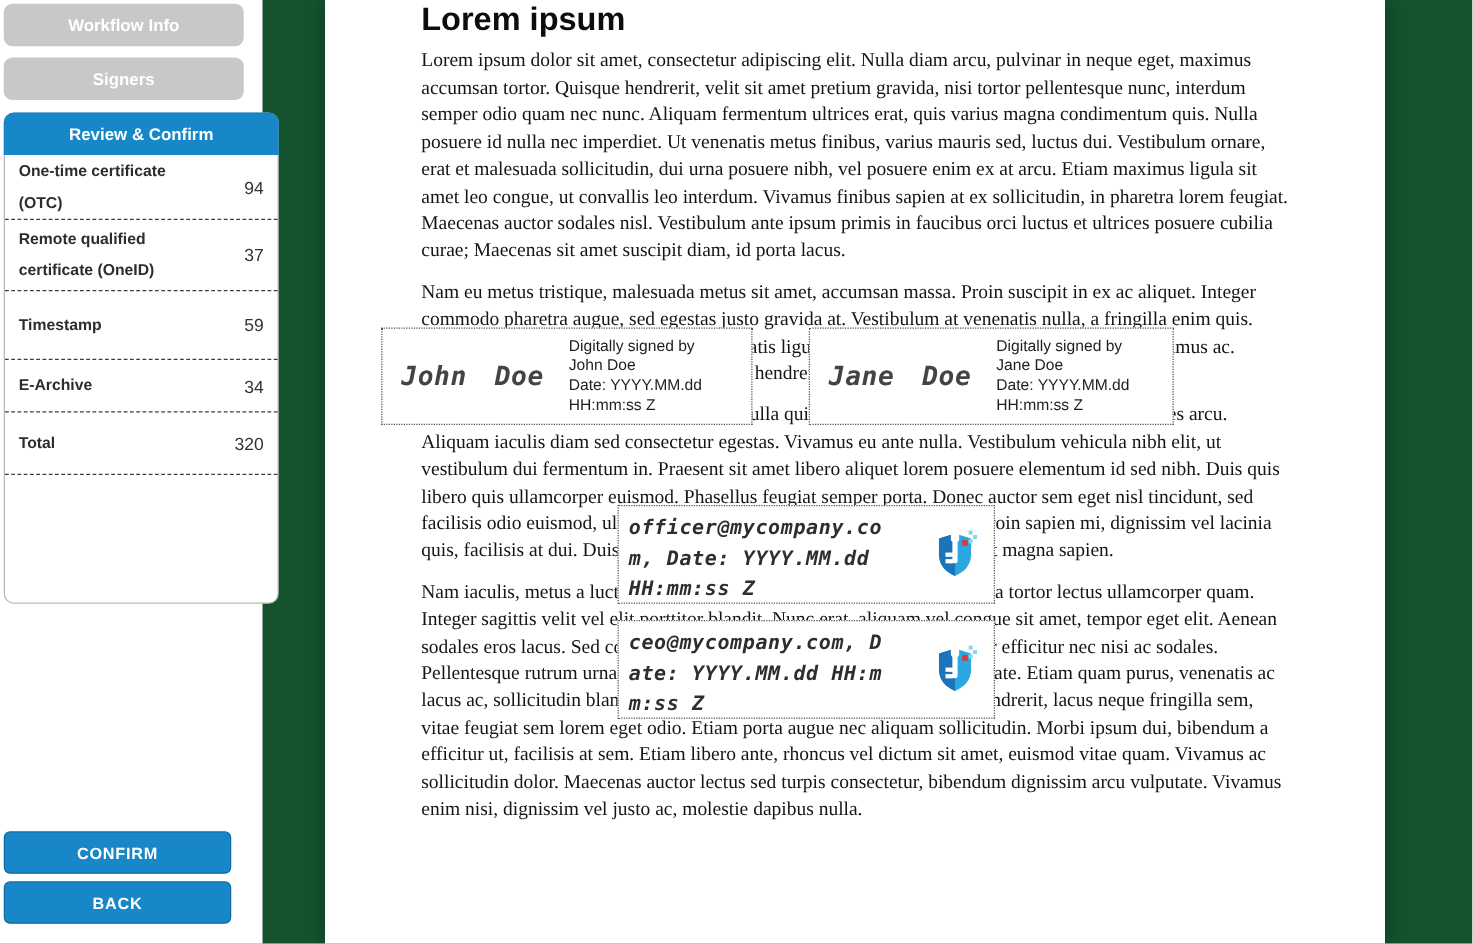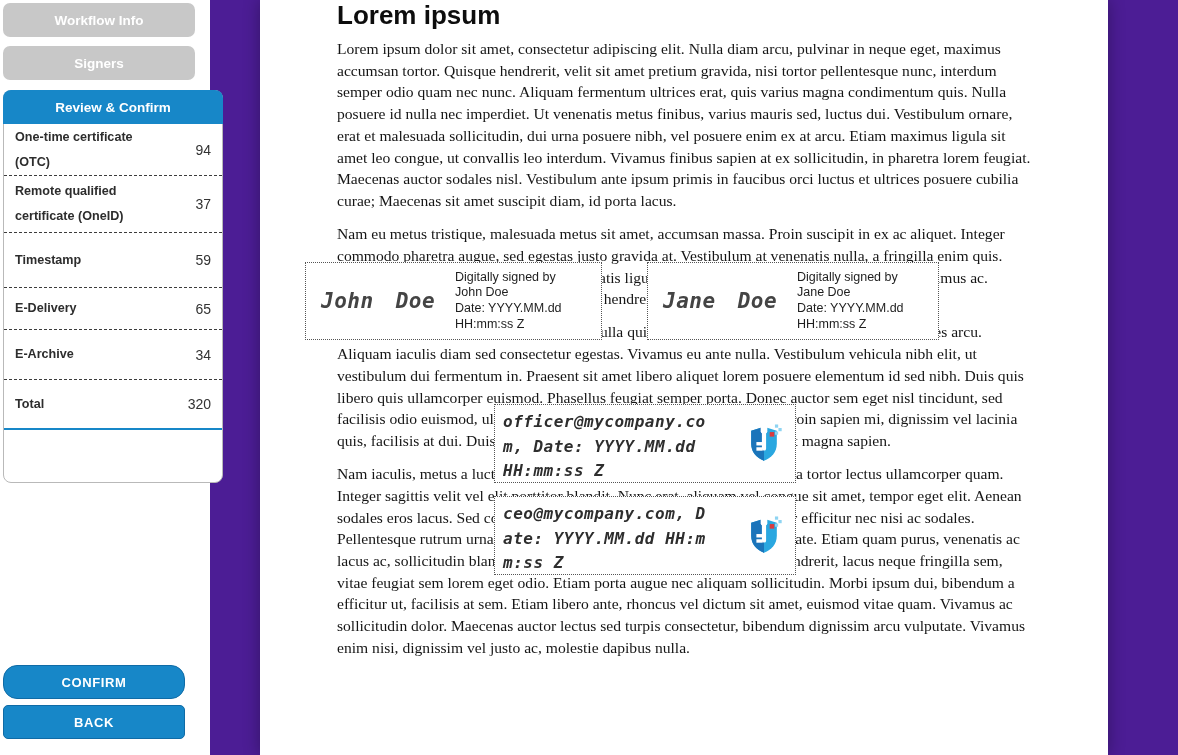--- a/index.html
+++ b/index.html
@@ -1,18 +1,18 @@
 <!DOCTYPE html>
 <html style="--accent: #1787c8; --accent-dark: #0f6ba6; --disabled-gray: #c8c8c8; --shield-dark: #1b74ba; --shield-light: #2aa7e0; --pixel-red: #d93a3f; --pixel-blue: #8ed4f2;"><head>
 <meta charset="utf-8">
 <style>
   * { box-sizing: border-box; margin: 0; padding: 0; }
   html,body { width:1178px; height:755px; overflow:hidden; background:#fff;
               font-family:"Liberation Sans", sans-serif; }
-  .stage { position:relative; width:1178px; height:755px; background:#4c1d95; }
+  .stage { position:relative; width:1178px; height:755px; background:#14532d; }
 
   
   .sidebar { position:absolute; left:0; top:0; width:210px; height:755px; background:#fff; }
   .nav-btn { position:absolute; left:3px; width:192px; height:34px; border-radius:7px;
              display:flex; align-items:center; justify-content:center;
              font-size:13.5px; font-weight:700; color:#fff; cursor:pointer; border:none; }
   .nav-btn.disabled { background:var(--disabled-gray); }
   #nav-workflow { top:3px; }
   #nav-signers  { top:46px; }
 
@@ -31,21 +31,21 @@
   .sum-row:nth-child(3){ height:55px; border-bottom:1.5px dashed #3c3c3c; }
   .sum-row:nth-child(4){ height:42px; border-bottom:1.5px dashed #3c3c3c; }
   .sum-row:nth-child(5){ height:50px; border-bottom:1.5px dashed #3c3c3c; }
   .sum-row:nth-child(6){ height:52px; border-bottom:2px solid var(--accent); }
   .sum-row.total { height:50px; }
 
   .action-btn { position:absolute; left:3px; width:182px; height:34px; border-radius:5px;
                 background:var(--accent); border:1px solid var(--accent-dark);
                 display:flex; align-items:center; justify-content:center;
                 font-size:13px; font-weight:600; letter-spacing:0.6px; color:#fff; cursor:pointer; }
-  #btn-confirm { top:665px;border-radius:14px; }
+  #btn-confirm { top:665px; }
   #btn-back    { top:705px; }
 
   
   .doc-page { position:absolute; left:260px; top:0; width:848px; height:755px;
               background:#fff; box-shadow:0 0 16px rgba(0,0,0,0.32); }
   .doc-content { position:absolute; left:77px; top:0; width:695px; }
   .doc-title { font-family:"Liberation Sans", sans-serif; font-size:26px; font-weight:700;
                color:#0d0d0d; line-height:30px; margin:0 0 8px 0; }
   .doc-content p { font-family:"Liberation Serif", serif; font-size:15.6px; line-height:21.7px;
                    color:#151515; margin:0 0 11.5px 0; }
@@ -89,24 +89,20 @@
           <span class="lbl">One-time certificate (OTC)</span>
           <span class="val">94</span>
         </div>
         <div class="sum-row">
           <span class="lbl">Remote qualified certificate (OneID)</span>
           <span class="val">37</span>
         </div>
         <div class="sum-row">
           <span class="lbl">Timestamp</span>
           <span class="val">59</span>
-        </div>
-        <div class="sum-row">
-          <span class="lbl">E-Delivery</span>
-          <span class="val">65</span>
         </div>
         <div class="sum-row">
           <span class="lbl">E-Archive</span>
           <span class="val">34</span>
         </div>
         <div class="sum-row total">
           <span class="lbl">Total</span>
           <span class="val">320</span>
         </div>
       </div>

